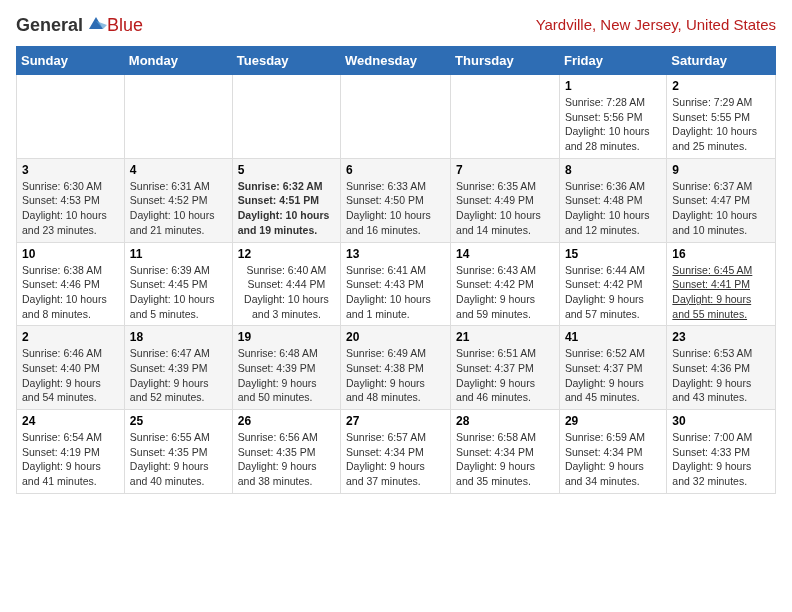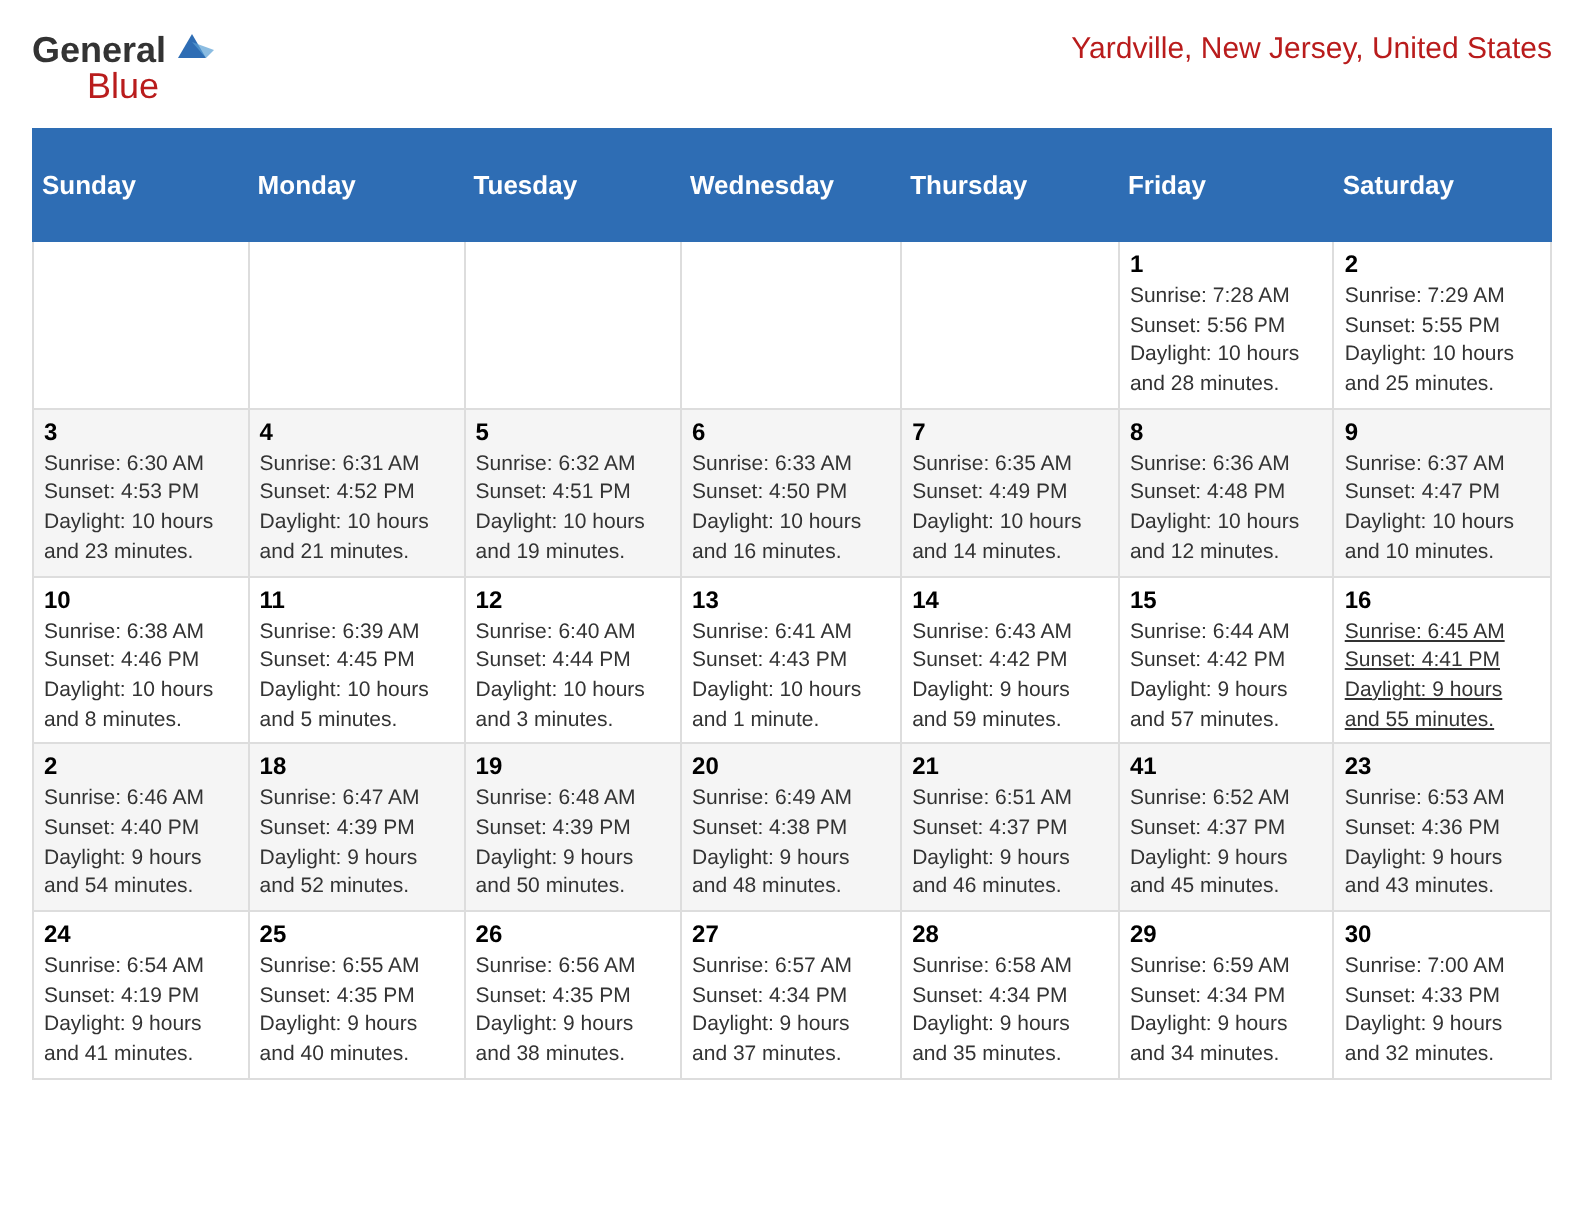--- a/index.html
+++ b/index.html
@@ -11,22 +11,21 @@
       padding: 16px;
     }
     .header-area {
       display: flex;
       justify-content: space-between;
       align-items: flex-start;
       margin-bottom: 12px;
     }
     .logo {
       display: flex;
-      flex-direction: column;
-      align-items: center;
+      align-items: flex-end;
     }
     .logo-general {
       font-size: 18px;
       font-weight: bold;
       color: #333;
       line-height: 1;
     }
     .logo-blue {
       font-size: 18px;
       font-weight: normal;
@@ -48,21 +47,21 @@
     .calendar {
       width: 100%;
       border-collapse: collapse;
       font-size: 11px;
     }
     .calendar thead tr {
       background-color: #2e6db4;
     }
     .calendar thead th {
       color: #fff;
-      padding: 20px 4px;
+      padding: 6px 4px;
       text-align: left;
       font-size: 13px;
       font-weight: bold;
       border: 1px solid #2e6db4;
     }
     .calendar tbody tr {
       border-bottom: 1px solid #ccc;
     }
     .calendar tbody td {
       vertical-align: top;
@@ -149,21 +148,21 @@
 Daylight: 10 hours and 23 minutes.</div>
         </td>
         <td>
           <span class="day-num">4</span>
           <div class="day-info" style="white-space: pre-line;">Sunrise: 6:31 AM
 Sunset: 4:52 PM
 Daylight: 10 hours and 21 minutes.</div>
         </td>
         <td>
           <span class="day-num">5</span>
-          <div class="day-info" style="white-space: pre-line;">Sunrise: 6:32 AM
+          <div class="day-info" style="white-space: pre-line; font-weight: bold;">Sunrise: 6:32 AM
 Sunset: 4:51 PM
 Daylight: 10 hours and 19 minutes.</div>
         </td>
         <td>
           <span class="day-num">6</span>
           <div class="day-info" style="white-space: pre-line;">Sunrise: 6:33 AM
 Sunset: 4:50 PM
 Daylight: 10 hours and 16 minutes.</div>
         </td>
         <td>
@@ -193,21 +192,21 @@
 Daylight: 10 hours and 8 minutes.</div>
         </td>
         <td>
           <span class="day-num">11</span>
           <div class="day-info" style="white-space: pre-line;">Sunrise: 6:39 AM
 Sunset: 4:45 PM
 Daylight: 10 hours and 5 minutes.</div>
         </td>
         <td>
           <span class="day-num">12</span>
-          <div class="day-info" style="white-space: pre-line;">Sunrise: 6:40 AM
+          <div class="day-info" style="white-space: pre-line; text-align: center;">Sunrise: 6:40 AM
 Sunset: 4:44 PM
 Daylight: 10 hours and 3 minutes.</div>
         </td>
         <td>
           <span class="day-num">13</span>
           <div class="day-info" style="white-space: pre-line;">Sunrise: 6:41 AM
 Sunset: 4:43 PM
 Daylight: 10 hours and 1 minute.</div>
         </td>
         <td>

